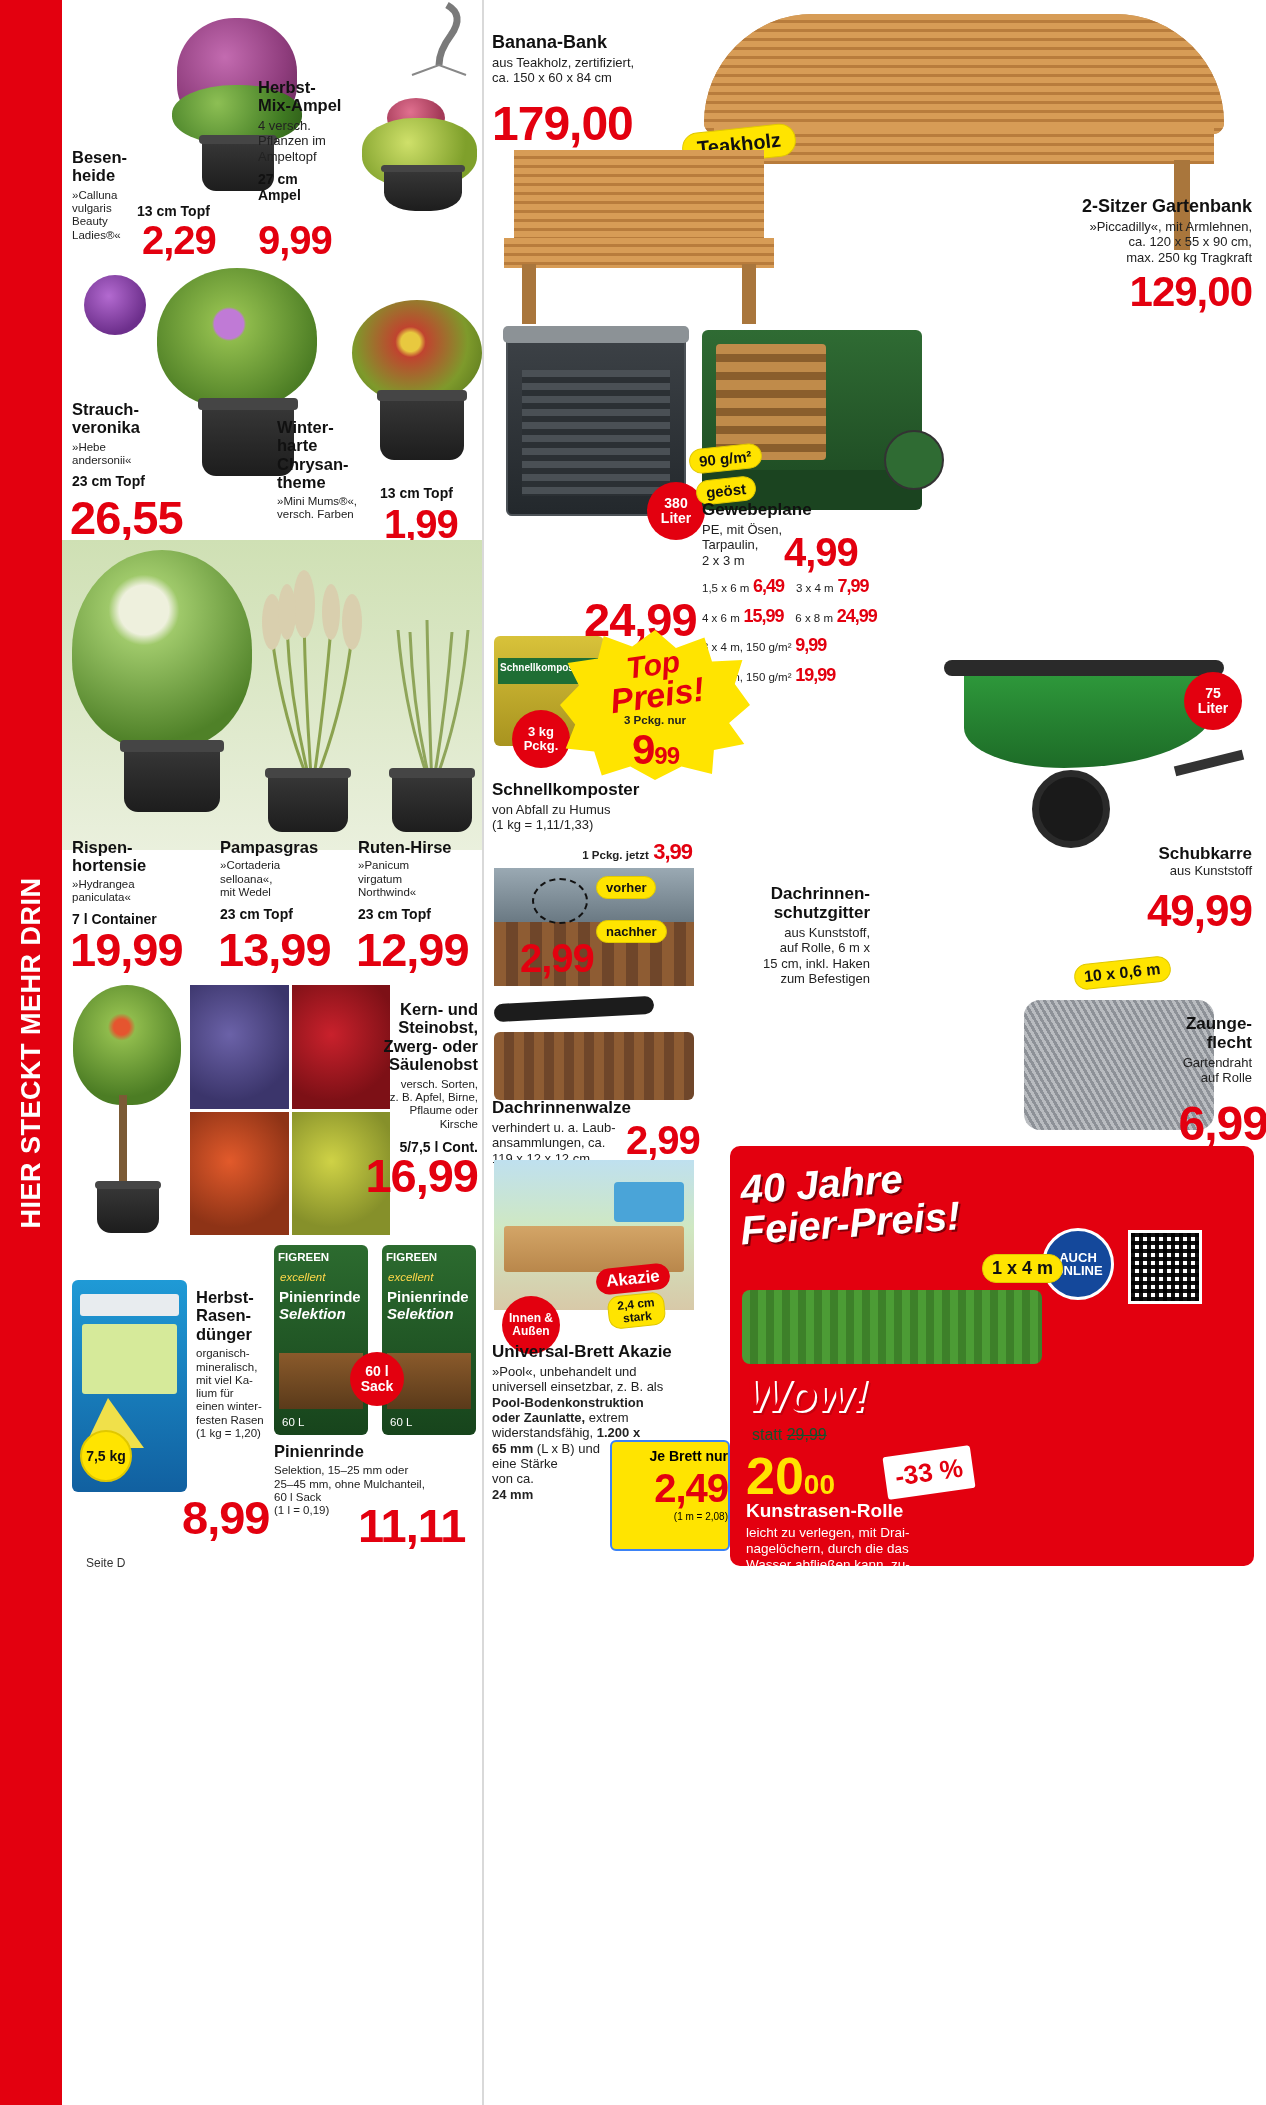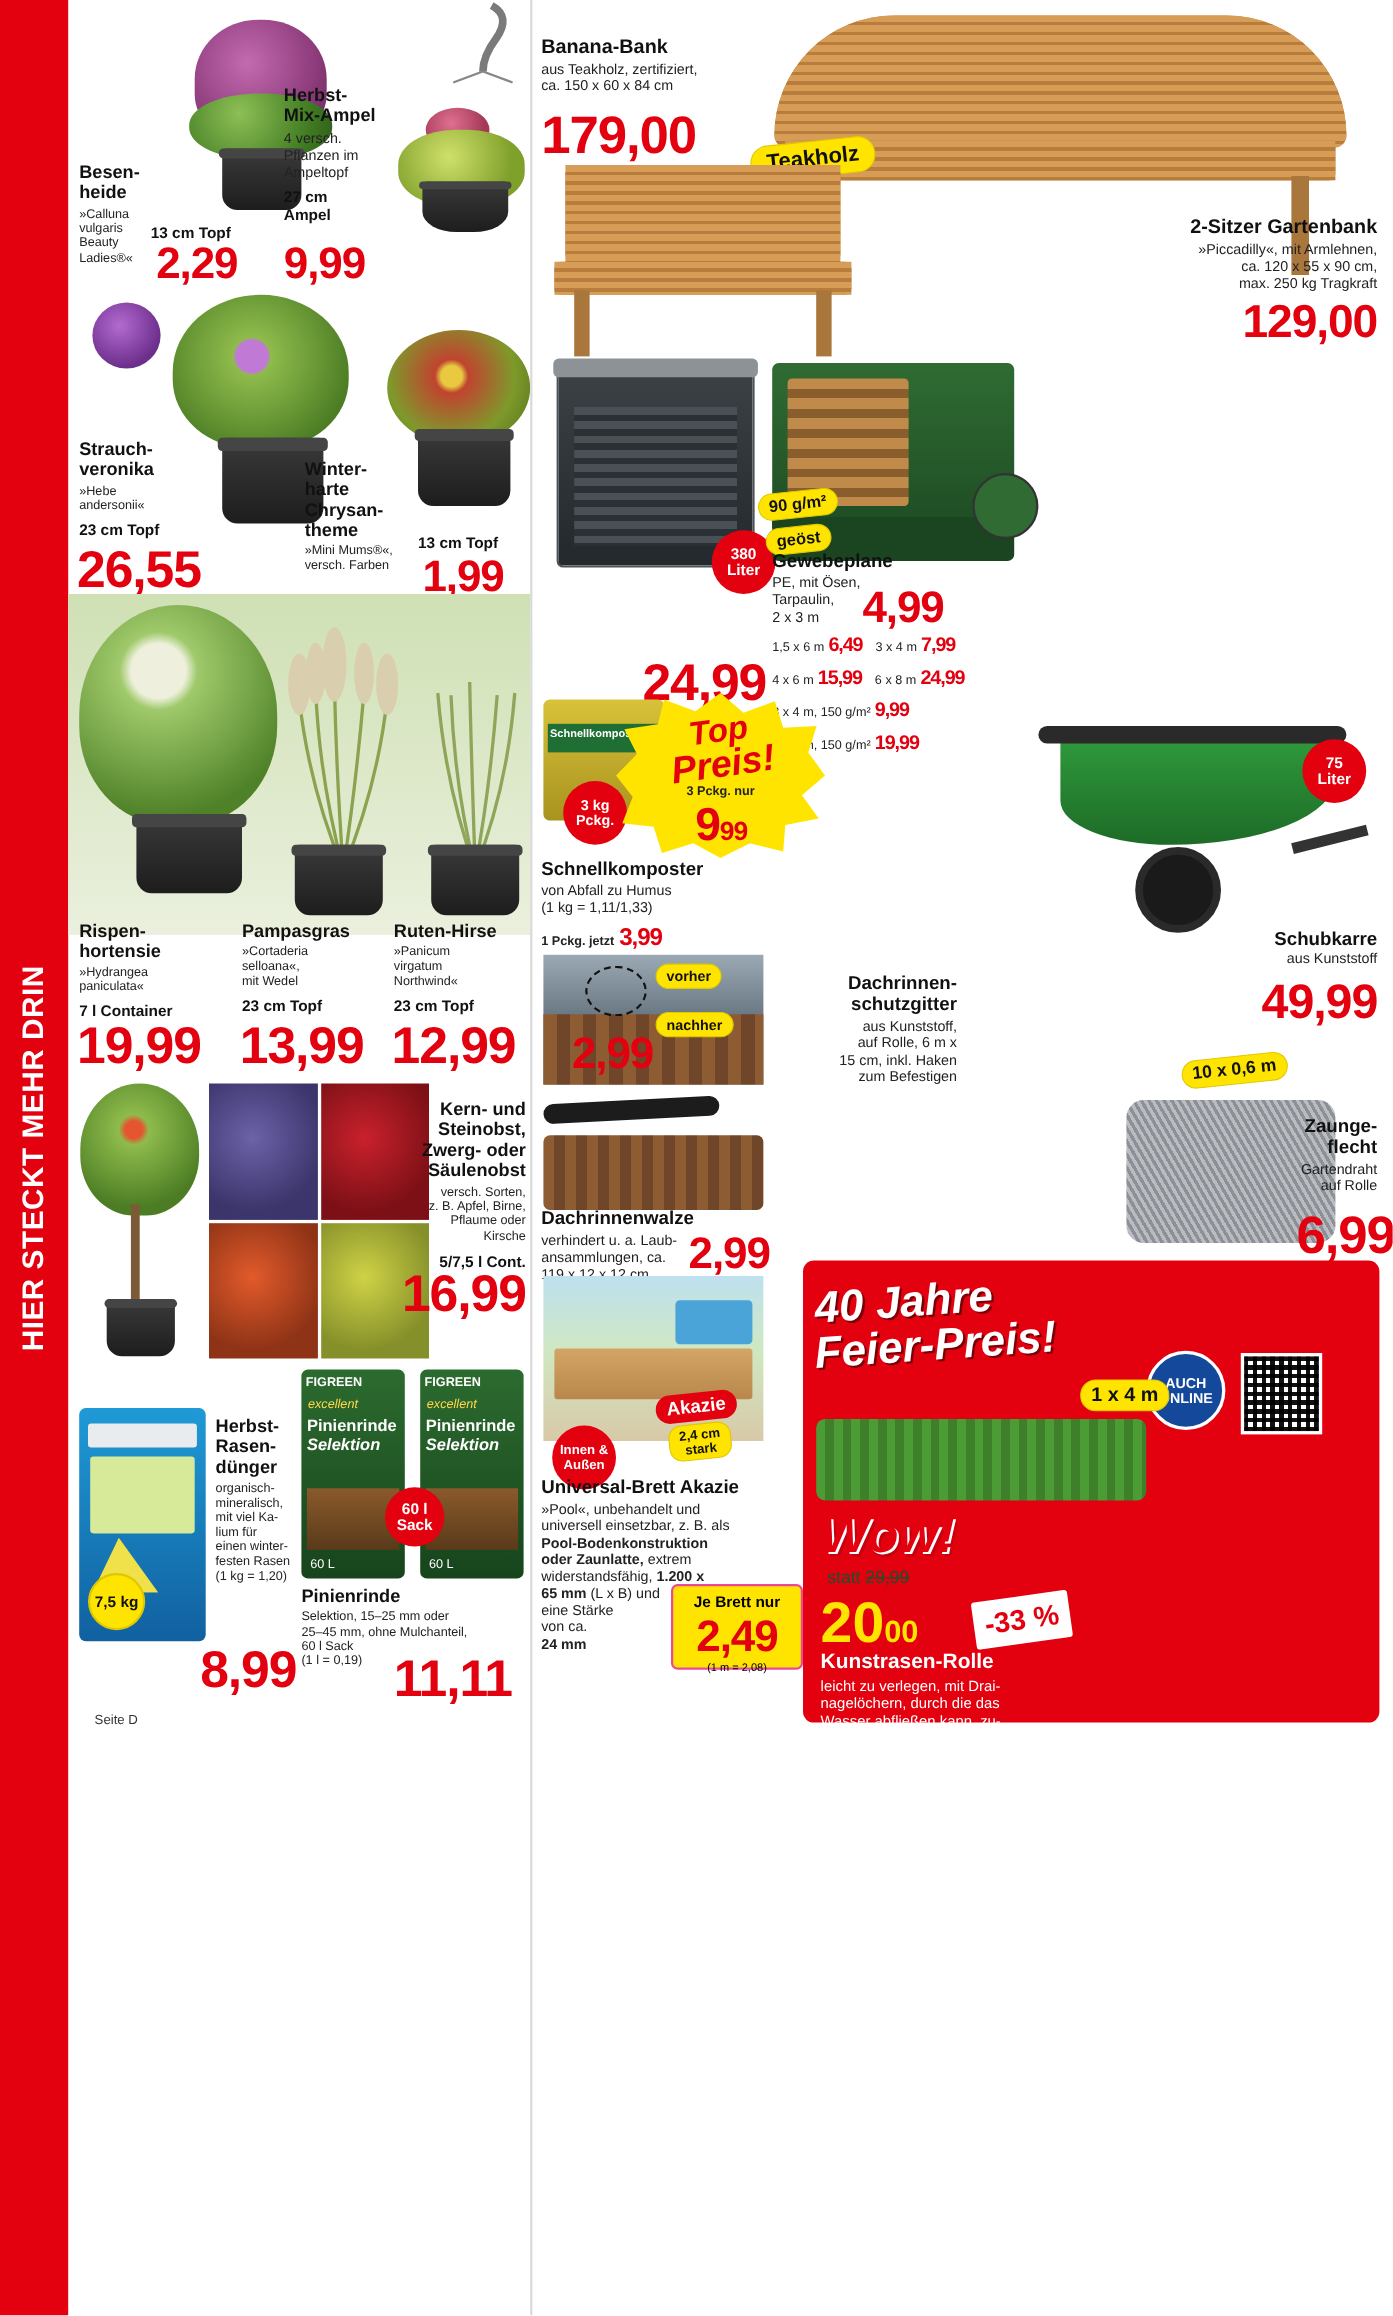--- a/index.html
+++ b/index.html
@@ -477,21 +477,21 @@
     </div>
     <div class="xs" style="position:absolute;left:140px;top:714px;font-weight:bold;">3 Pckg. nur</div>
     <div style="position:absolute;left:148px;top:726px;">
       <span class="price" style="font-size:42px;">9</span><span class="price" style="font-size:24px;">99</span>
     </div>
 
     <div class="blk" style="left:8px;top:780px;width:200px;">
       <div class="title-b" style="font-size:17px;">Schnellkomposter</div>
       <div class="sm" style="margin-top:3px;white-space:pre-line;">von Abfall zu Humus
 (1 kg = 1,11/1,33)</div>
-      <div style="margin-top:6px;">
+      <div style="margin-top:6px;text-align:right;">
         <span class="xs" style="font-weight:bold;">1 Pckg. jetzt</span>
         <span class="price" style="font-size:22px;">3,99</span>
       </div>
     </div>
 
     <div style="position:absolute;left:440px;top:650px;width:330px;height:210px;">
       <div class="wheelbarrow-body" style="left:40px;top:18px;width:250px;height:100px;"></div>
       <div style="position:absolute;left:20px;top:10px;width:280px;height:16px;background:#2a2a2a;border-radius:8px;"></div>
       <div class="wheel" style="left:108px;top:120px;width:78px;height:78px;"></div>
       <div style="position:absolute;left:250px;top:108px;width:70px;height:10px;background:#333;transform:rotate(-14deg);"></div>
@@ -564,21 +564,21 @@
         <b>Pool-Bodenkonstruktion</b><br>
         <b>oder Zaunlatte,</b><span> extrem</span><br>
         <span>widerstandsfähig, </span><b>1.200 x</b><br>
         <b>65 mm</b><span> (L x B) und</span><br>
         <span>eine Stärke</span><br>
         <span>von ca.</span><br>
         <b>24 mm</b>
       </div>
     </div>
 
-    <div style="position:absolute;left:126px;top:1440px;width:120px;height:78px;background:#ffe400;border:2px solid #ec4899;border-radius:6px;text-align:center;">
+    <div style="position:absolute;left:126px;top:1440px;width:120px;height:111px;background:#ffe400;border:2px solid #3b82f6;border-radius:6px;text-align:right;">
       <div style="font-size:14px;font-weight:bold;margin-top:6px;">Je Brett nur</div>
       <div class="price" style="font-size:40px;margin-top:2px;">2,49</div>
       <div style="font-size:10px;">(1 m = 2,08)</div>
     </div>
 
     <div style="position:absolute;left:246px;top:1146px;width:524px;height:420px;background:#e3000f;border-radius:10px;"></div>
     <div style="position:absolute;left:256px;top:1150px;width:504px;">
       <div style="font-size:40px;font-weight:bold;color:#fff;font-style:italic;transform:rotate(-4deg);text-shadow:2px 2px 0 #7a0008;">40 Jahre</div>
       <div style="font-size:40px;font-weight:bold;color:#fff;font-style:italic;transform:rotate(-4deg);margin-top:-4px;text-shadow:2px 2px 0 #7a0008;">Feier-Preis!</div>
     </div>

